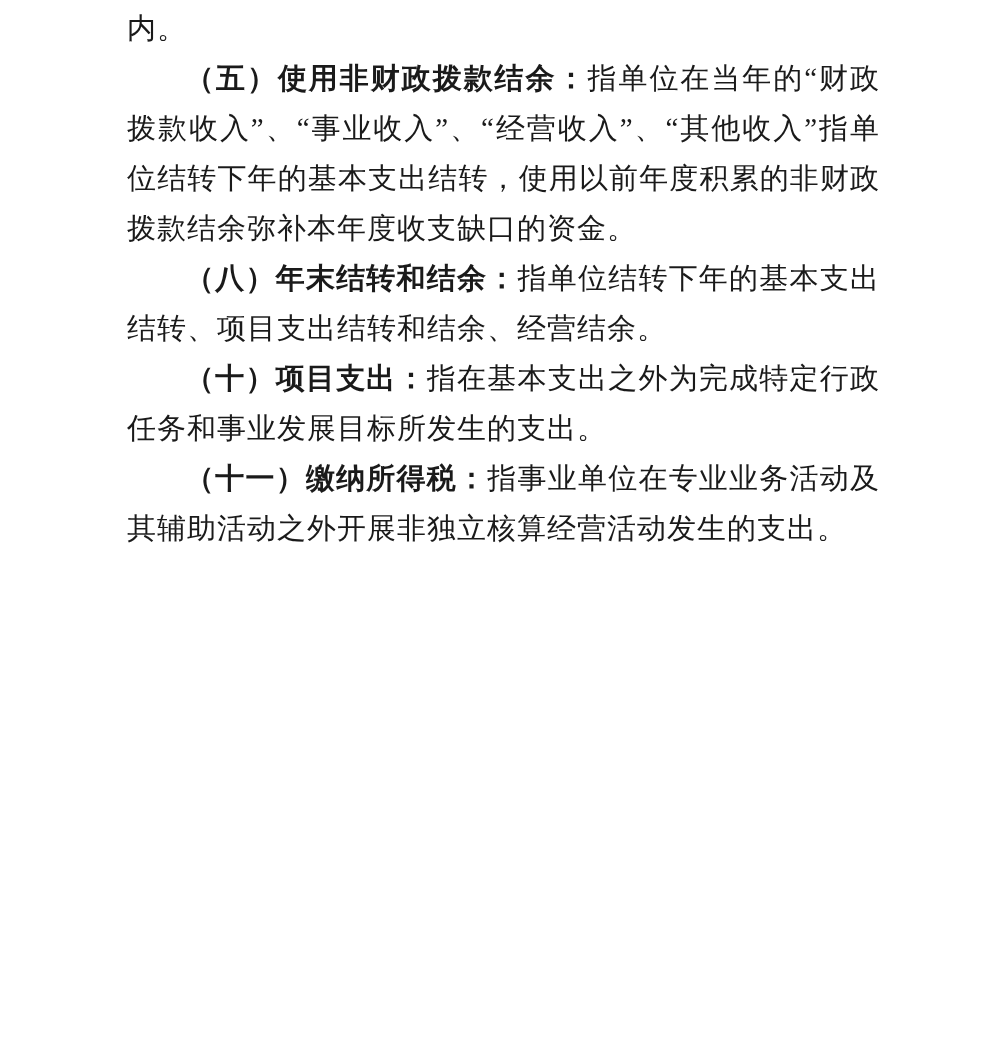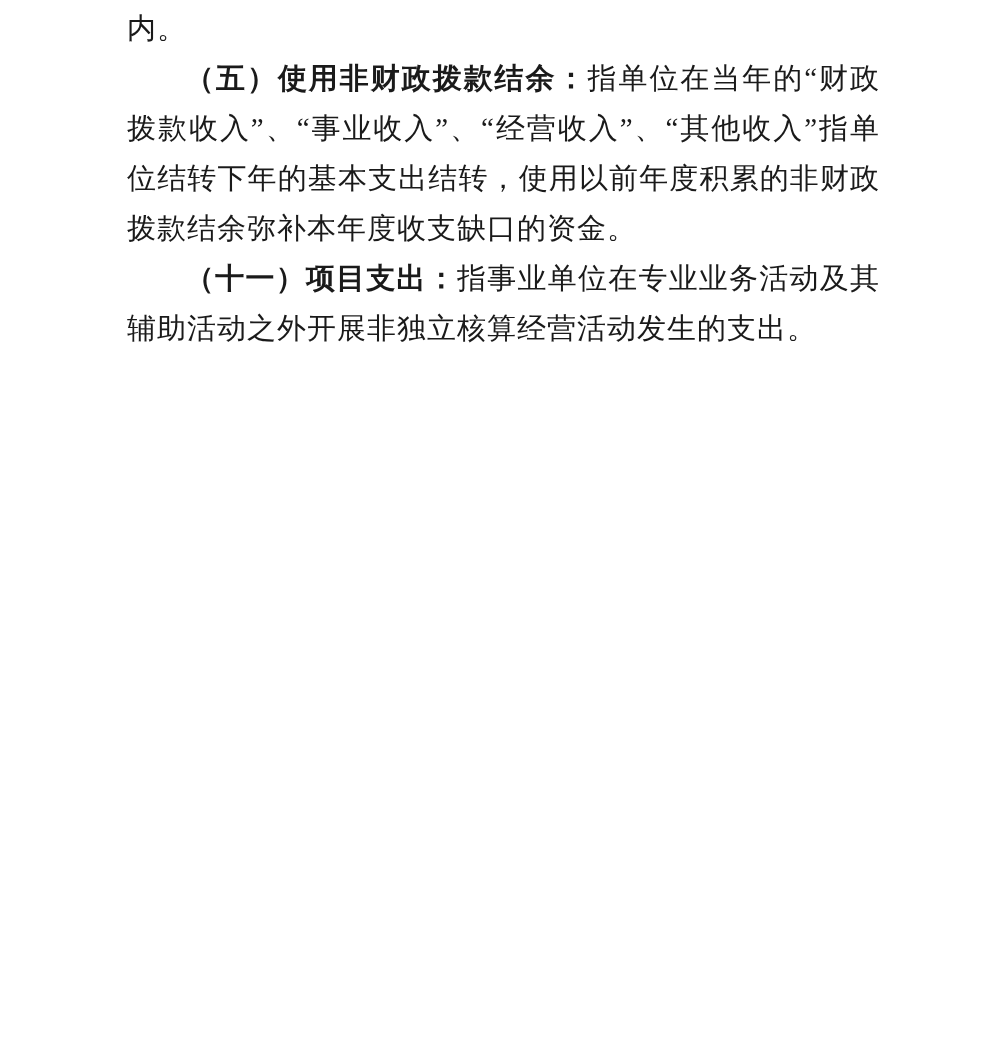--- a/index.html
+++ b/index.html
@@ -45,18 +45,20 @@
 <body>
 
 <div class="page">
 
   <p class="para continuation"><span class="body-text">内。</span></p>
 
   <p class="para"><span class="term-label">（五）使用非财政拨款结余：</span><span class="body-text">指单位在当年的“财政拨款收入”、“事业收入”、“经营收入”、“其他收入”指单位结转下年的基本支出结转，使用以前年度积累的非财政拨款结余弥补本年度收支缺口的资金。</span></p>
 
 
 
+  <p class="para"><span class="term-label">（八）年末结转和结余：</span><span class="body-text">指单位结转下年的基本支出结转、项目支出结转和结余、经营结余。</span></p>
 
 
+  <p class="para"><span class="term-label">（十）项目支出：</span><span class="body-text">指在基本支出之外为完成特定行政任务和事业发展目标所发生的支出。</span></p>
 
-  <p class="para"><span class="term-label">（十一）项目支出：</span><span class="body-text">指事业单位在专业业务活动及其辅助活动之外开展非独立核算经营活动发生的支出。</span></p>
+  <p class="para"><span class="term-label">（十一）缴纳所得税：</span><span class="body-text">指事业单位在专业业务活动及其辅助活动之外开展非独立核算经营活动发生的支出。</span></p>
 
 </div>
 
 </body></html>

